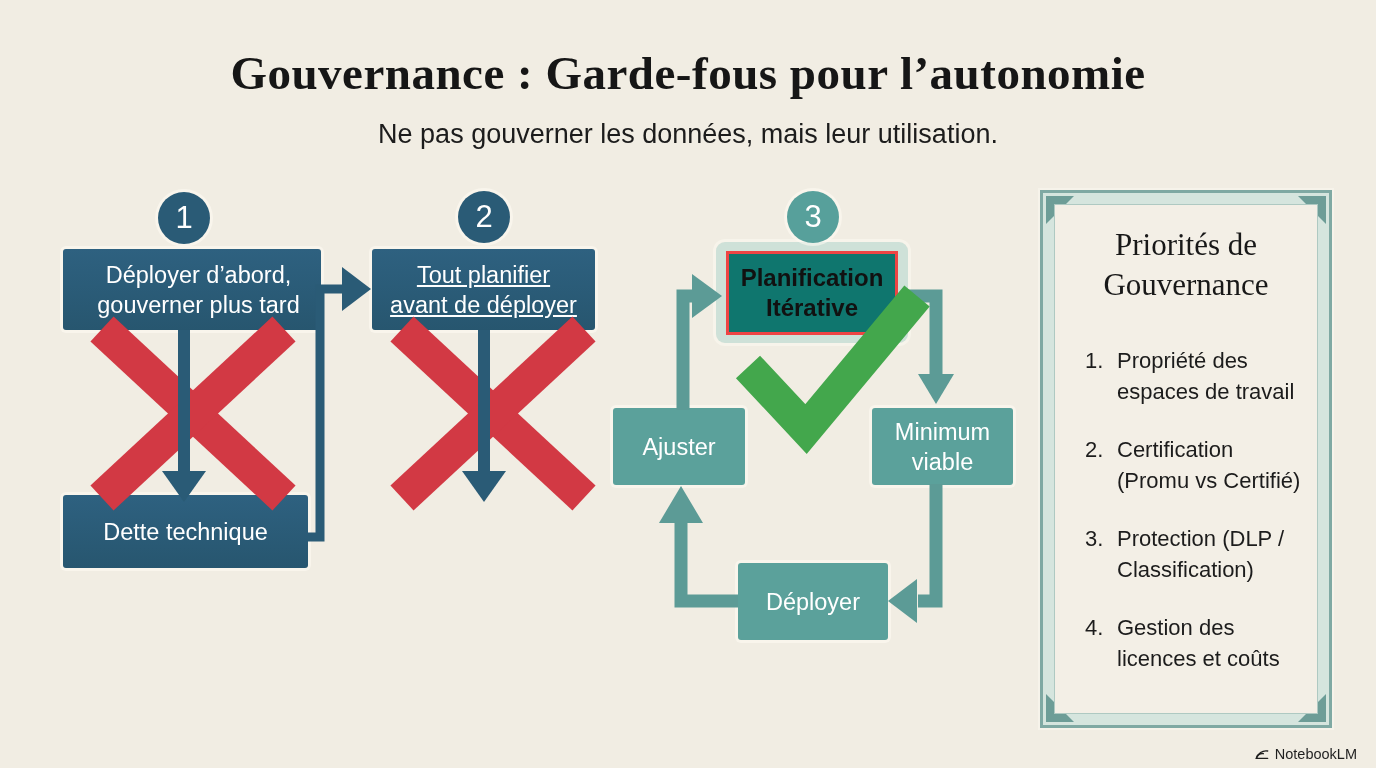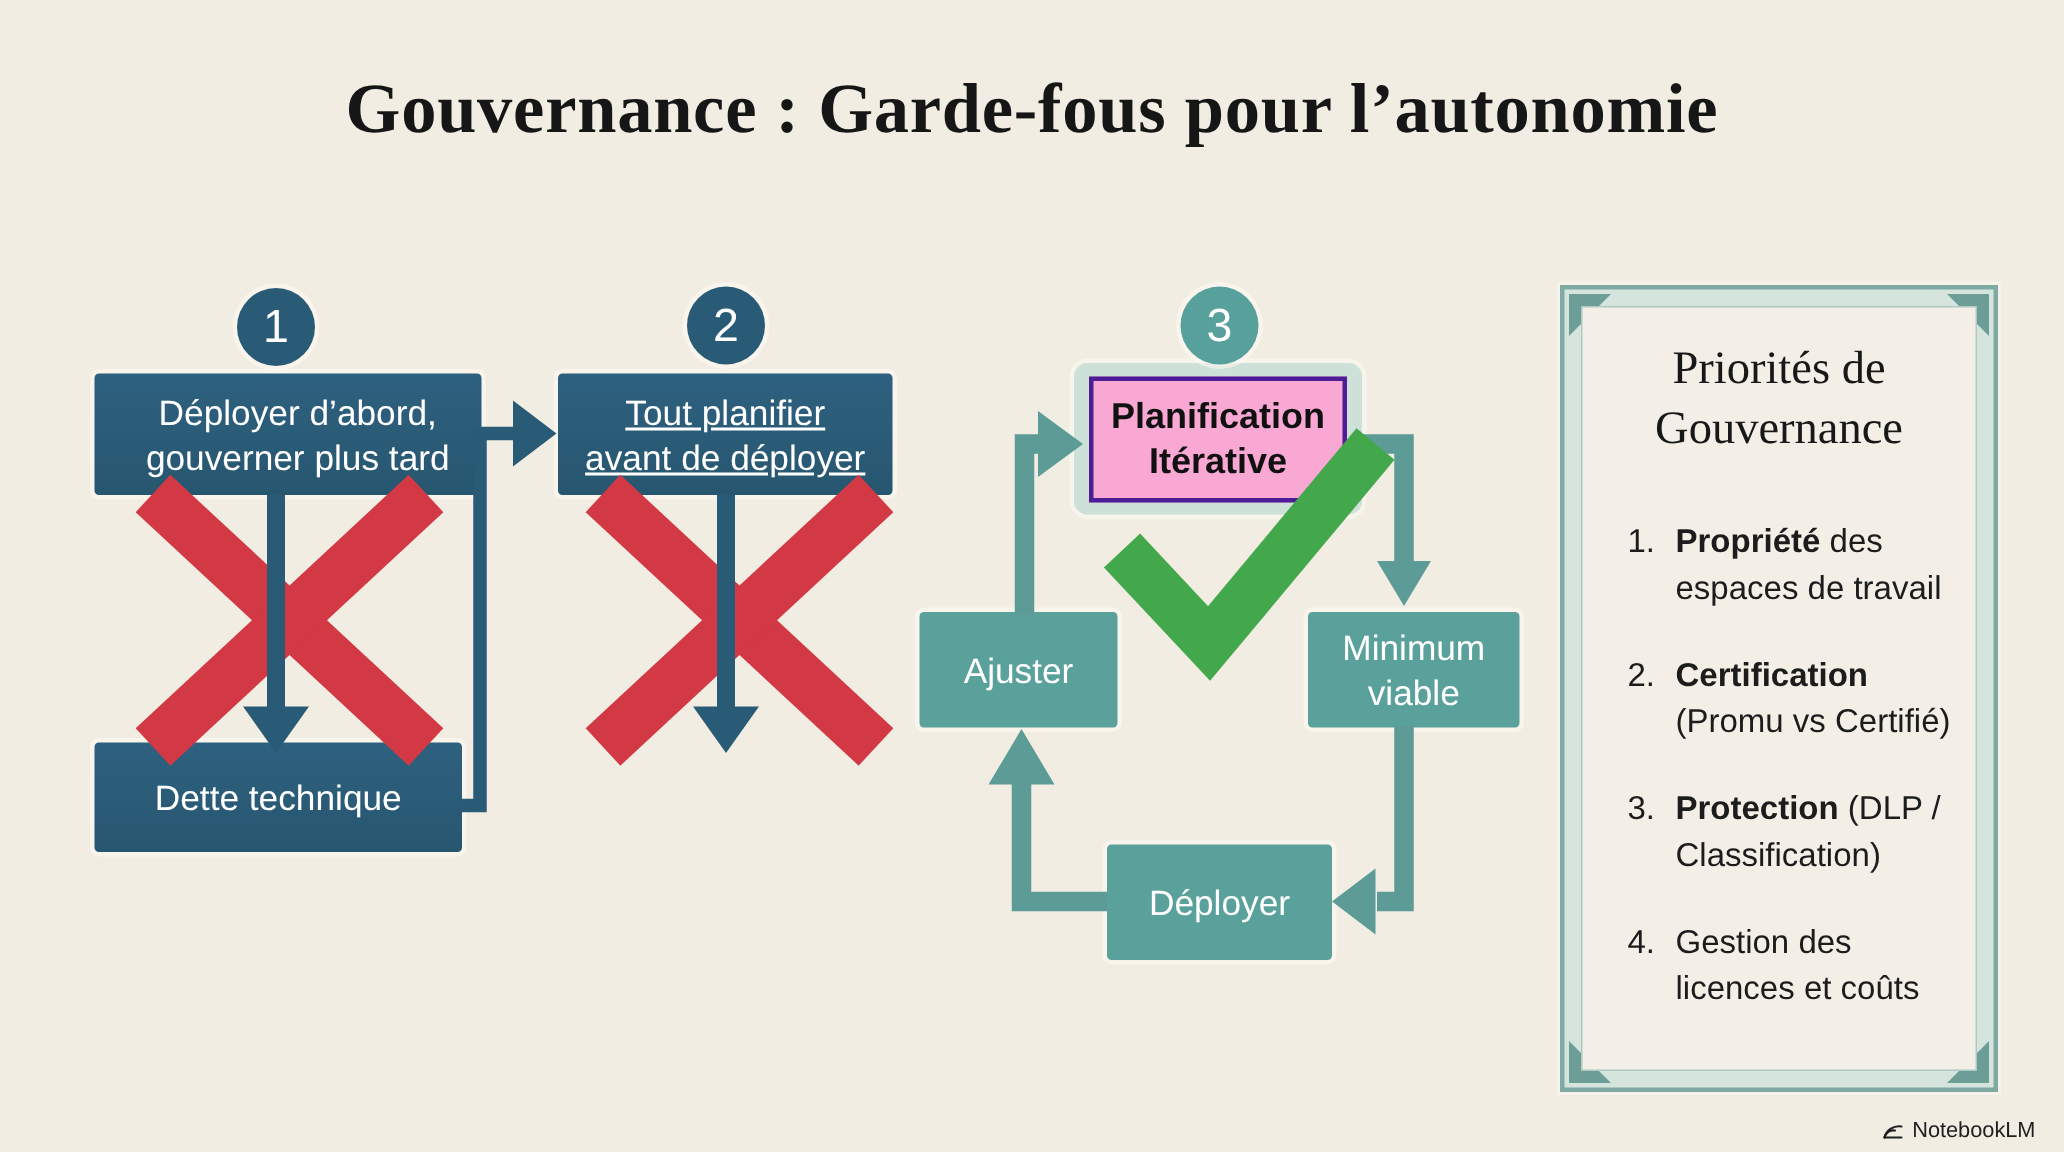--- a/index.html
+++ b/index.html
@@ -36,21 +36,21 @@
   }
   .fbox.dark{background:linear-gradient(180deg,#2e6180 0%,#27566f 100%);}
   .fbox.teal{background:#5ba19b;}
   .plan-outer{
     position:absolute;left:716px;top:242px;width:192px;height:101px;
     background:rgba(203,223,215,.92);border-radius:9px;z-index:2;
     display:flex;align-items:center;justify-content:center;
     box-shadow:0 0 0 3px rgba(255,252,244,.45);
   }
   .plan-inner{
-    width:166px;height:78px;background:#f9a8d4;border:3px solid #4c1d95;
+    width:166px;height:78px;background:#0f766e;border:3px solid #ef4444;
     display:flex;align-items:center;justify-content:center;text-align:center;
     color:#111;font-size:24px;font-weight:700;line-height:30px;white-space:pre-line;
   }
   
   .overlay{position:absolute;left:0;top:0;z-index:5;pointer-events:none;}
   
   .panel{
     position:absolute;left:1040px;top:190px;width:292px;height:538px;
     background:#d5e5de;border:3px solid #7fa9a3;box-sizing:border-box;
     padding:11px;z-index:2;box-shadow:0 0 0 2px rgba(255,252,244,.4);
@@ -67,33 +67,34 @@
   .panel-title{
     font-family:"Liberation Serif",serif;font-size:31px;line-height:40px;
     color:#181818;text-align:center;margin:6px 10px 40px 10px;font-weight:500;
   }
   .panel-list{list-style:none;margin:0;padding:0 0 0 18px;}
   .panel-list li{
     position:relative;padding-left:32px;margin-bottom:27px;
     font-size:22px;line-height:31px;color:#1c1c1c;
   }
   .panel-list .num{position:absolute;left:0;top:0;}
-  .panel-list b{font-weight:700;}
+  .panel-list b{font-weight:400;}
   
   .brand{
     position:absolute;right:19px;bottom:6px;display:flex;align-items:center;gap:5px;
     color:#1f1f1f;font-size:14.5px;font-weight:400;z-index:3;
   }
 </style>
 </head>
 <body>
 
 <div class="canvas">
 
   <div class="title">Gouvernance : Garde-fous pour l’autonomie</div>
+  <div class="subtitle">Ne pas gouverner les données, mais leur utilisation.</div>
 
   <div class="badge dark" style="left:158px;top:192px;">1</div>
   <div class="badge dark" style="left:458px;top:191px;">2</div>
   <div class="badge teal" style="left:787px;top:191px;">3</div>
 
   <div class="fbox dark" style="left:63px;top:249px;width:245px;height:81px;padding-left:13px;">Déployer d’abord,
 gouverner plus tard</div>
   <div class="fbox dark" style="left:63px;top:495px;width:245px;height:73px;">Dette technique</div>
 
   <div class="fbox dark" style="left:372px;top:249px;width:223px;height:81px;text-decoration:underline;">Tout planifier

